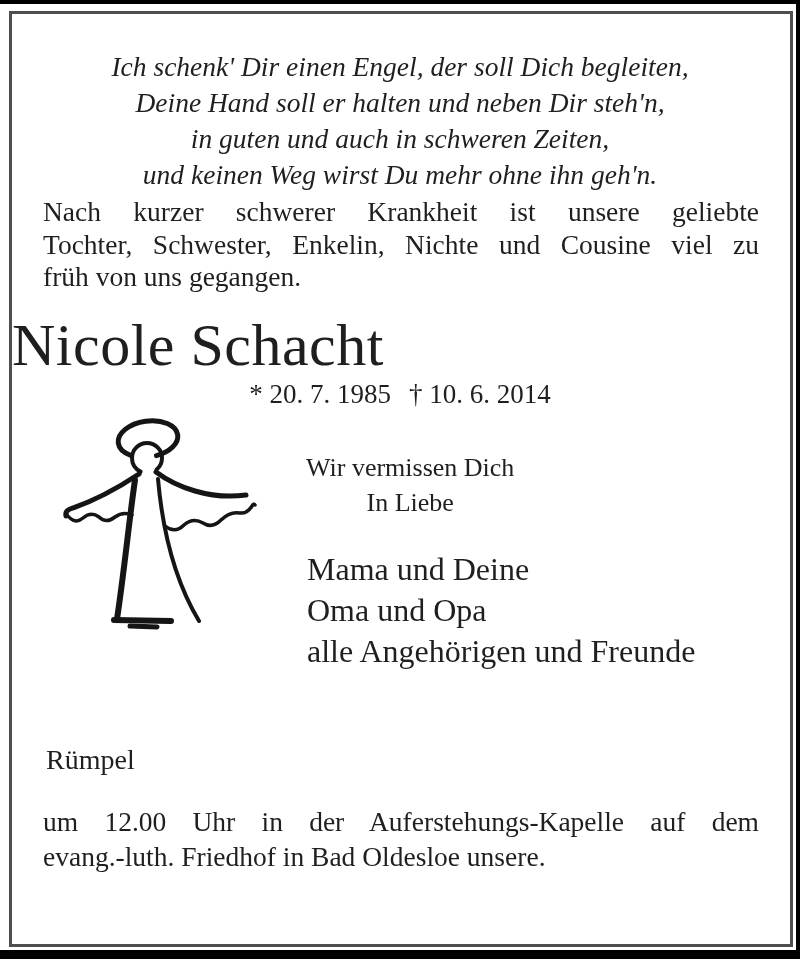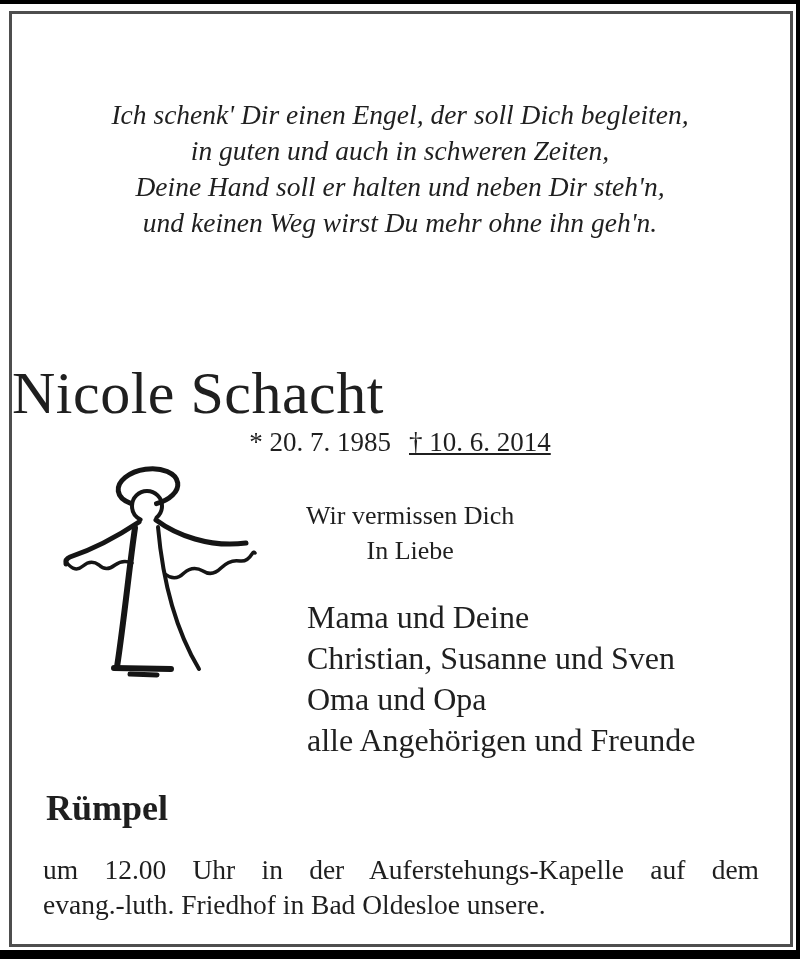--- a/index.html
+++ b/index.html
@@ -11,60 +11,65 @@
   
   .edge{position:absolute;background:#000;}
   .edge-top{left:0;top:0;width:800px;height:4px;}
   .edge-right{right:0;top:0;width:4px;height:959px;}
   .edge-bottom{left:0;top:950px;width:800px;height:9px;}
   
   .frame{
     position:absolute;left:9px;top:11px;width:784px;height:936px;
     box-sizing:border-box;border:3px solid #4e4e4e;background:#ffffff;
   }
-  .abs{position:absolute;margin-top:48px;}
+  .abs{position:absolute;}
   
   .poem{left:12px;top:49px;width:776px;text-align:center;
         font-style:italic;font-size:27.5px;line-height:36px;}
   
   .para{left:43px;width:716px;font-size:27.5px;}
   .intro{top:196px;line-height:32.5px;}
   .funeral{top:804px;line-height:35px;}
   .jline{text-align:justify;text-align-last:justify;}
   .jlast{text-align:left;}
   
   .deceased{left:12px;top:314px;width:776px;text-align:left;
             font-size:60px;line-height:62px;letter-spacing:0.5px;}
   .dates{left:12px;top:379px;width:776px;text-align:center;font-size:27px;line-height:30px;}
-  .dates .death{margin-left:18px;text-decoration:underline;}
+  .dates .death{margin-left:18px;}
   
   .angel{left:53px;top:413px;width:212px;height:228px;}
   
   .condolence{left:306px;top:450px;font-size:26px;line-height:35px;text-align:center;}
   .mourners{left:307px;top:549px;font-size:32px;line-height:41px;}
-  .place{left:46px;top:744px;font-size:36px;line-height:32px;font-weight:bold;}
+  .place{left:46px;top:744px;font-size:28px;line-height:32px;}
 </style>
 </head>
 <body>
 
 <div class="page">
 
   <div class="edge edge-top"></div>
   <div class="edge edge-right"></div>
   <div class="edge edge-bottom"></div>
 
   <div class="frame"></div>
 
   <div class="abs poem">
     <div>Ich schenk' Dir einen Engel, der soll Dich begleiten,</div>
+    <div>Deine Hand soll er halten und neben Dir steh'n,</div>
     <div>in guten und auch in schweren Zeiten,</div>
-    <div>Deine Hand soll er halten und neben Dir steh'n,</div>
     <div>und keinen Weg wirst Du mehr ohne ihn geh'n.</div>
   </div>
 
+  <div class="abs para intro">
+    <div class="jline">Nach kurzer schwerer Krankheit ist unsere geliebte</div>
+    <div class="jline">Tochter, Schwester, Enkelin, Nichte und Cousine viel zu</div>
+    <div class="jlast">früh von uns gegangen.</div>
+  </div>
 
   <div class="abs deceased">Nicole Schacht</div>
 
   <div class="abs dates">
     <span class="birth">* 20. 7. 1985</span><span class="death">† 10. 6. 2014</span>
   </div>
 
   <div class="abs angel">
     <svg width="212" height="228" viewBox="0 0 212 228" fill="none" stroke="#151515" stroke-linecap="round" stroke-linejoin="round">
 
@@ -90,21 +95,20 @@
     </svg>
   </div>
 
   <div class="abs condolence">
     <div>Wir vermissen Dich</div>
     <div>In Liebe</div>
   </div>
 
   <div class="abs mourners">
     <div>Mama und Deine</div>
-    <div>Christian, Susanne und Sven</div>
     <div>Oma und Opa</div>
     <div>alle Angehörigen und Freunde</div>
   </div>
 
   <div class="abs place">Rümpel</div>
 
   <div class="abs para funeral">
     <div class="jline">um 12.00 Uhr in der Auferstehungs-Kapelle auf dem</div>
     <div class="jlast">evang.-luth. Friedhof in Bad Oldesloe unsere.</div>
   </div>

